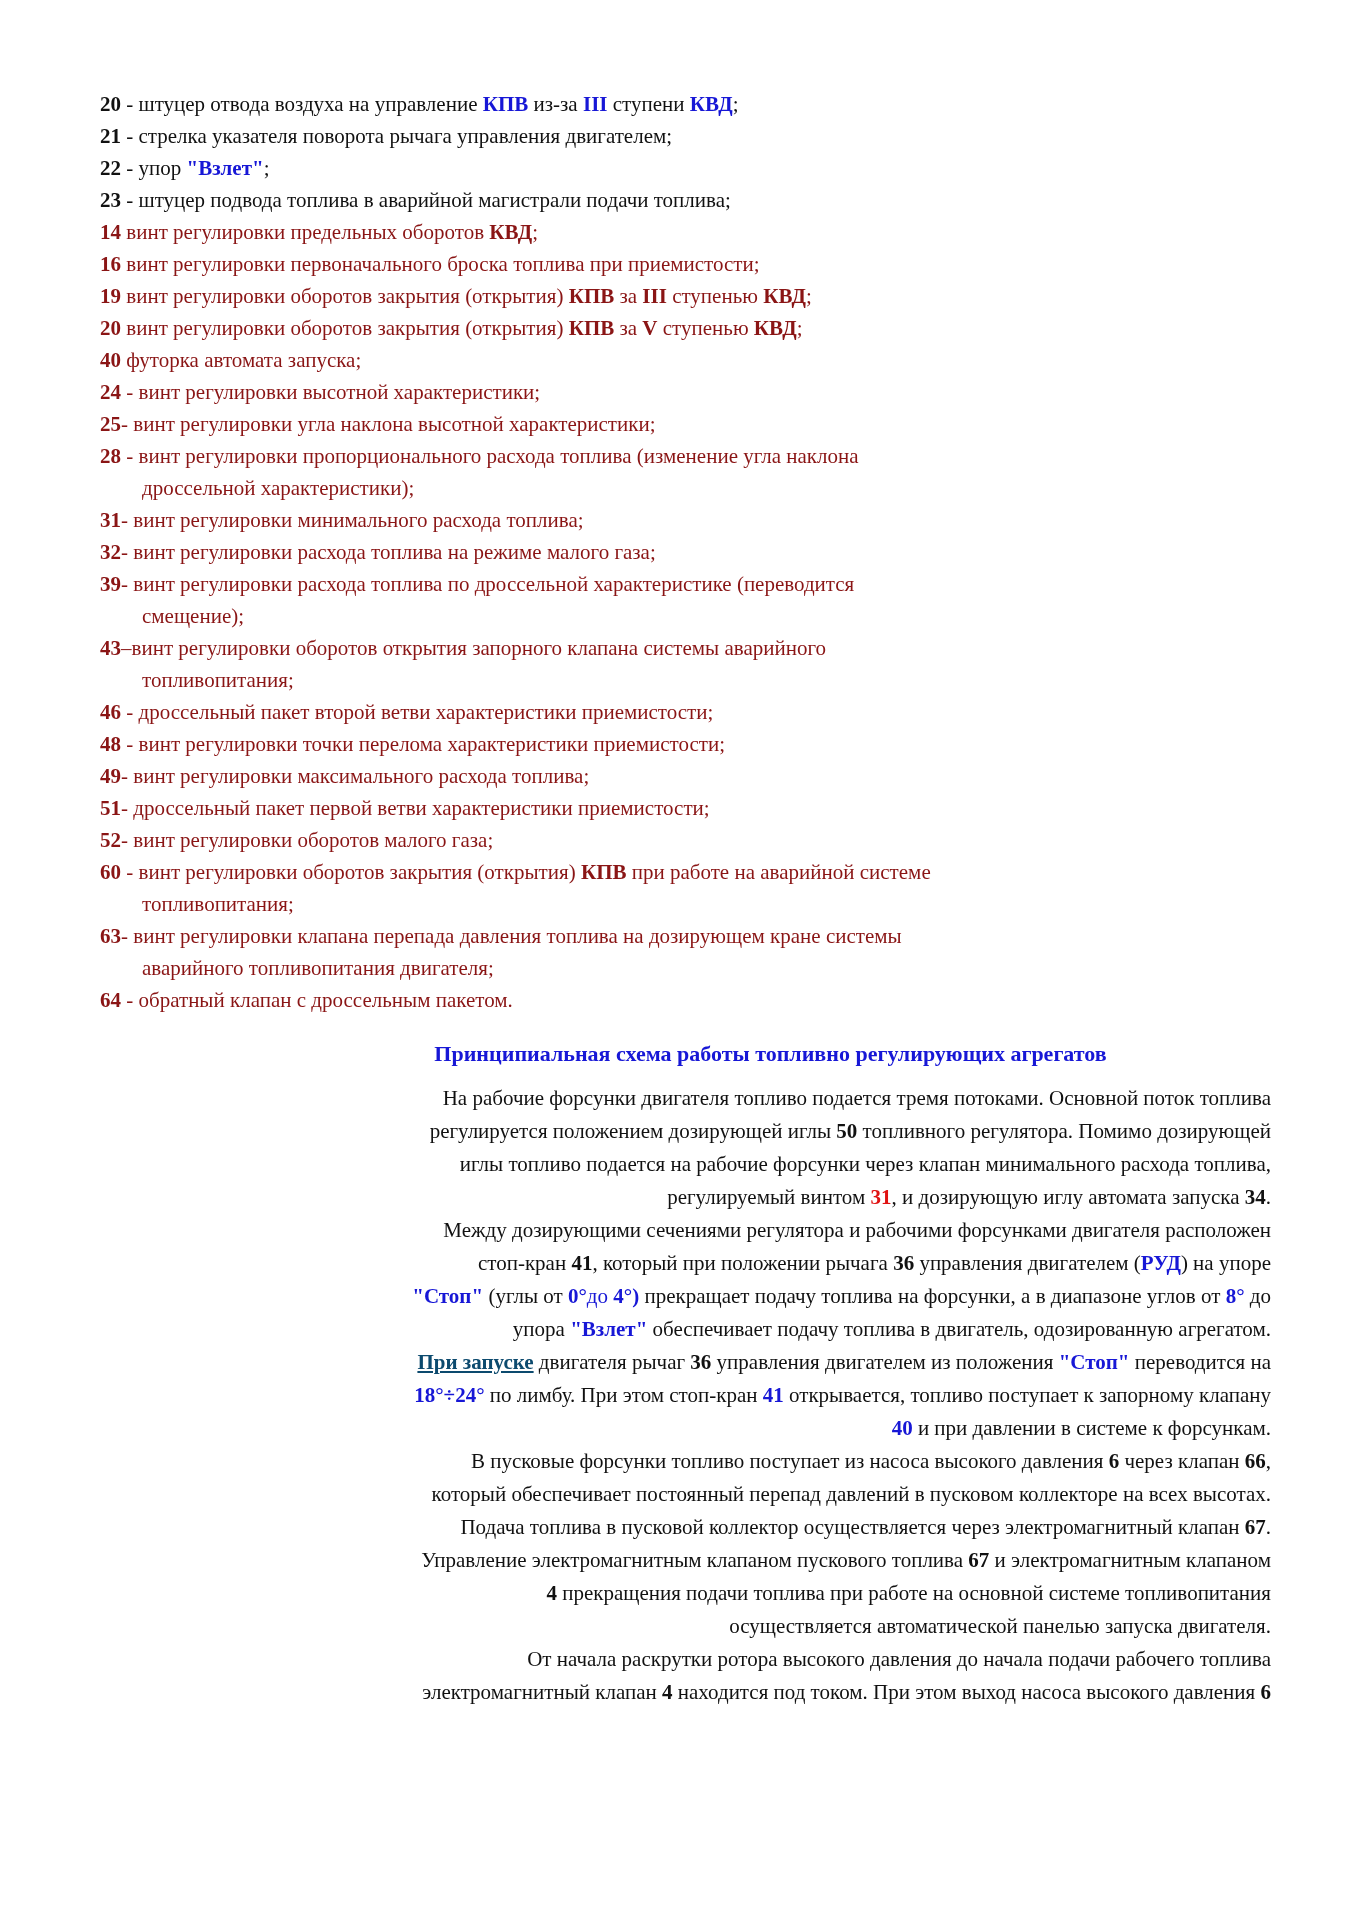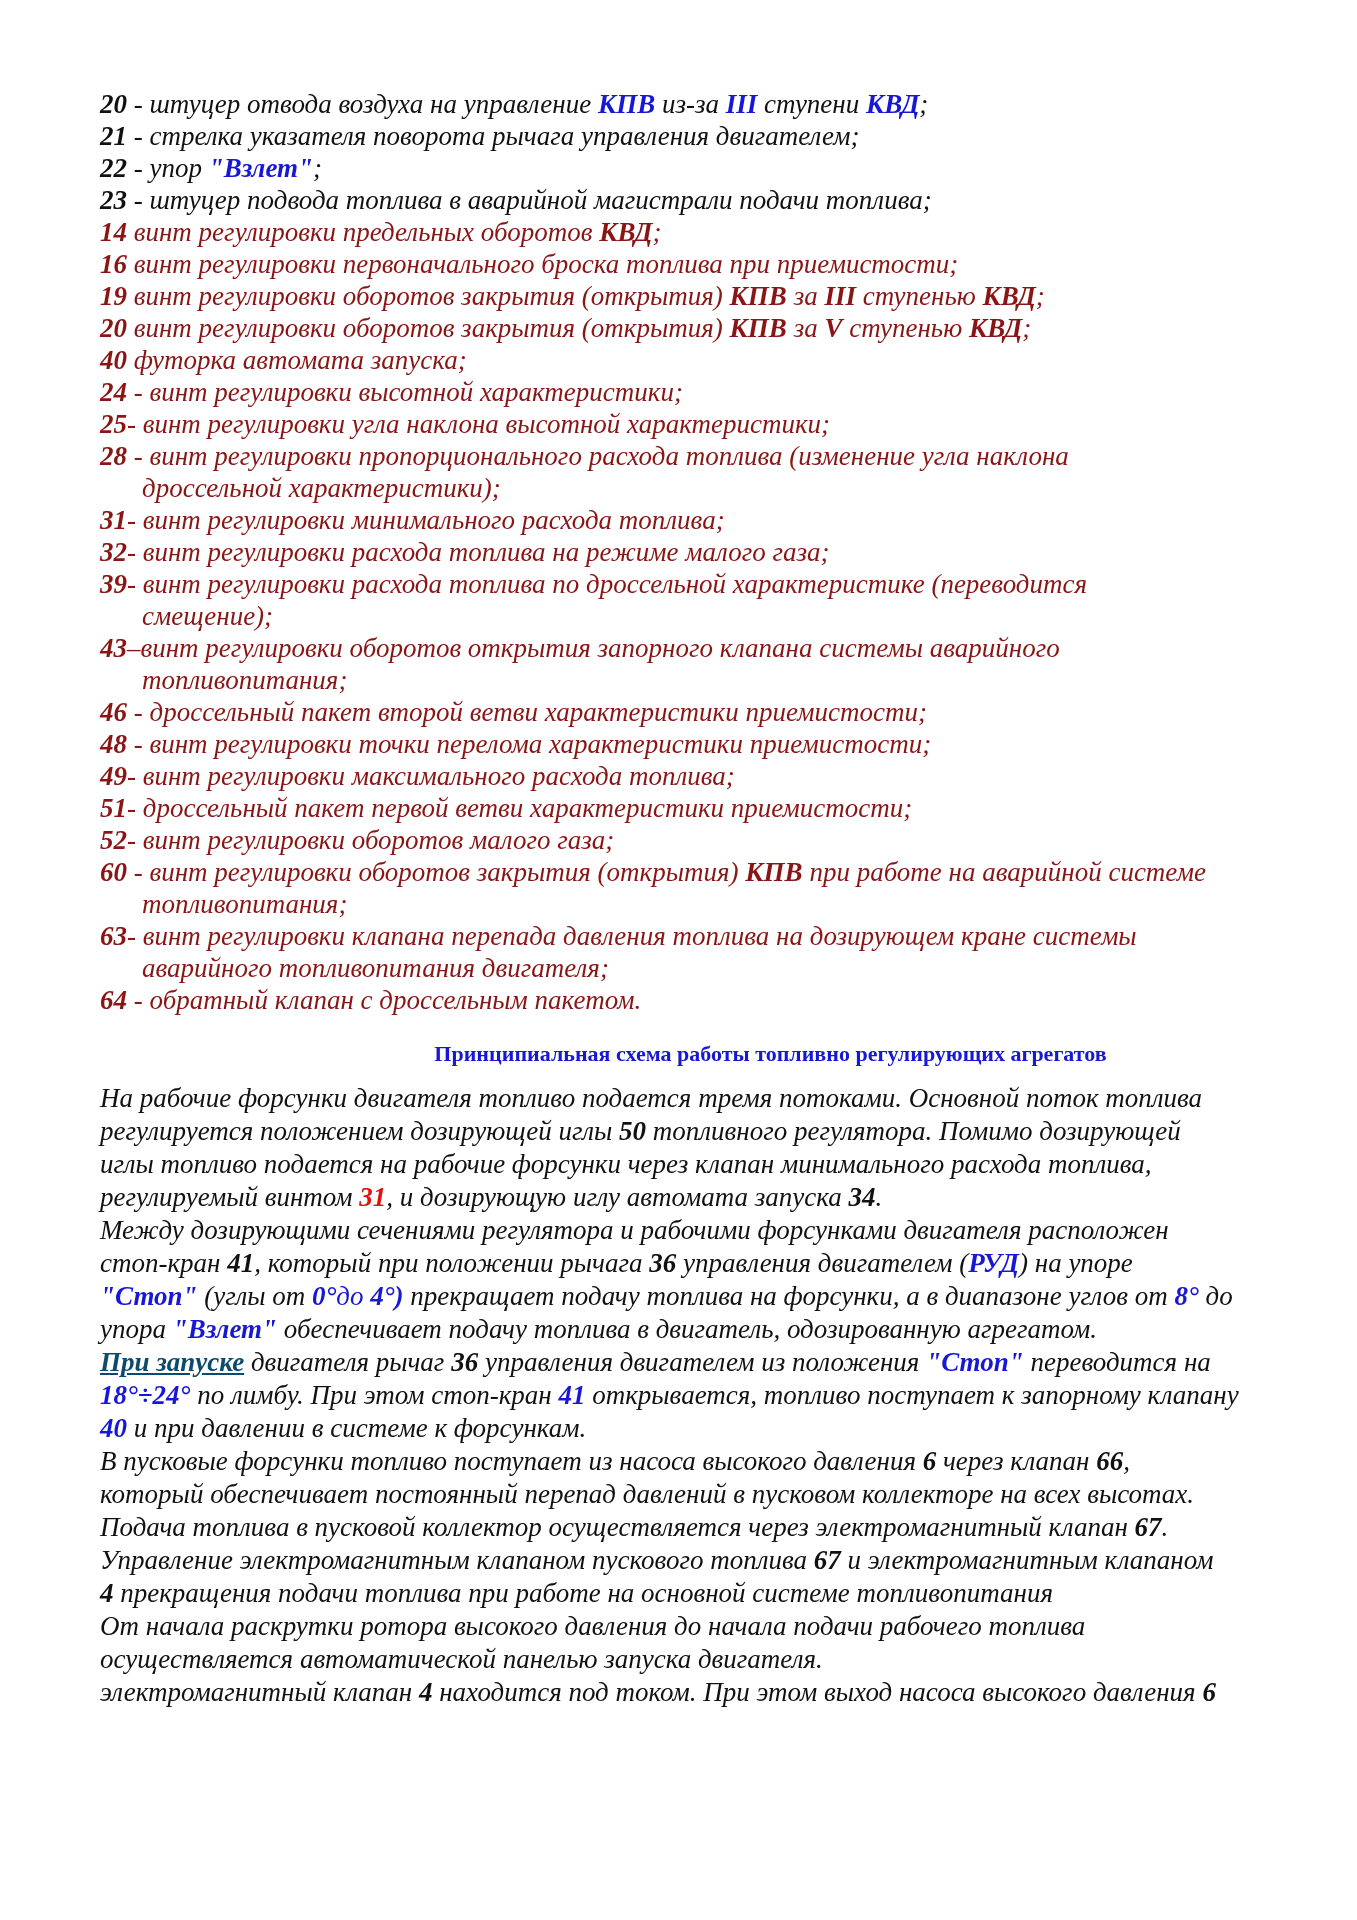--- a/index.html
+++ b/index.html
@@ -8,25 +8,24 @@
     font-family:"Liberation Serif","DejaVu Serif",serif;
     color:#111111;
   }
   .page{
     box-sizing:border-box;
     width:1357px;height:1920px;
     padding:88px 86px 40px 100px;
   }
   .line{
     white-space:nowrap;
-    font-size:27px;
+    font-size:21px;
     line-height:32px;
-    font-style:italic;
   }
-  #body-text .line{line-height:33px;}
+  #body-text .line{line-height:33px;text-align:right;}
   .line.cont{padding-left:42px;}
   .heading{
     font-size:22px;
     font-weight:bold;
     color:#1717d6;
     text-align:center;
     padding-left:170px;
     margin:18px 0 8px 0;
     line-height:40px;
   }
@@ -86,17 +85,17 @@
       <div class="line"><span class="s-bb">"Стоп"</span><span class="s-t"> (углы от </span><span class="s-bb">0°</span><span class="s-b">до </span><span class="s-bb">4°)</span><span class="s-t"> прекращает подачу топлива на форсунки, а в диапазоне углов от </span><span class="s-bb">8°</span><span class="s-t"> до</span></div>
       <div class="line"><span class="s-t">упора </span><span class="s-bb">"Взлет"</span><span class="s-t"> обеспечивает подачу топлива в двигатель, одозированную агрегатом.</span></div>
       <div class="line"><span class="s-bbu">При запуске</span><span class="s-t"> двигателя рычаг </span><span class="s-tb">36</span><span class="s-t"> управления двигателем из положения </span><span class="s-bb">"Стоп"</span><span class="s-t"> переводится на</span></div>
       <div class="line"><span class="s-bb">18°÷24°</span><span class="s-t"> по лимбу. При этом стоп-кран </span><span class="s-bb">41</span><span class="s-t"> открывается, топливо поступает к запорному клапану</span></div>
       <div class="line"><span class="s-bb">40</span><span class="s-t"> и при давлении в системе к форсункам.</span></div>
       <div class="line"><span class="s-t">В пусковые форсунки топливо поступает из насоса высокого давления </span><span class="s-tb">6</span><span class="s-t"> через клапан </span><span class="s-tb">66</span><span class="s-t">,</span></div>
       <div class="line"><span class="s-t">который обеспечивает постоянный перепад давлений в пусковом коллекторе на всех высотах.</span></div>
       <div class="line"><span class="s-t">Подача топлива в пусковой коллектор осуществляется через электромагнитный клапан </span><span class="s-tb">67</span><span class="s-t">.</span></div>
       <div class="line"><span class="s-t">Управление электромагнитным клапаном пускового топлива </span><span class="s-tb">67</span><span class="s-t"> и электромагнитным клапаном</span></div>
       <div class="line"><span class="s-tb">4</span><span class="s-t"> прекращения подачи топлива при работе на основной системе топливопитания</span></div>
+      <div class="line"><span class="s-t">осуществляется автоматической панелью запуска двигателя.</span></div>
       <div class="line"><span class="s-t">От начала раскрутки ротора высокого давления до начала подачи рабочего топлива</span></div>
-      <div class="line"><span class="s-t">осуществляется автоматической панелью запуска двигателя.</span></div>
       <div class="line"><span class="s-t">электромагнитный клапан </span><span class="s-tb">4</span><span class="s-t"> находится под током. При этом выход насоса высокого давления </span><span class="s-tb">6</span></div>
     </div>
 </div>
 
 </body></html>

